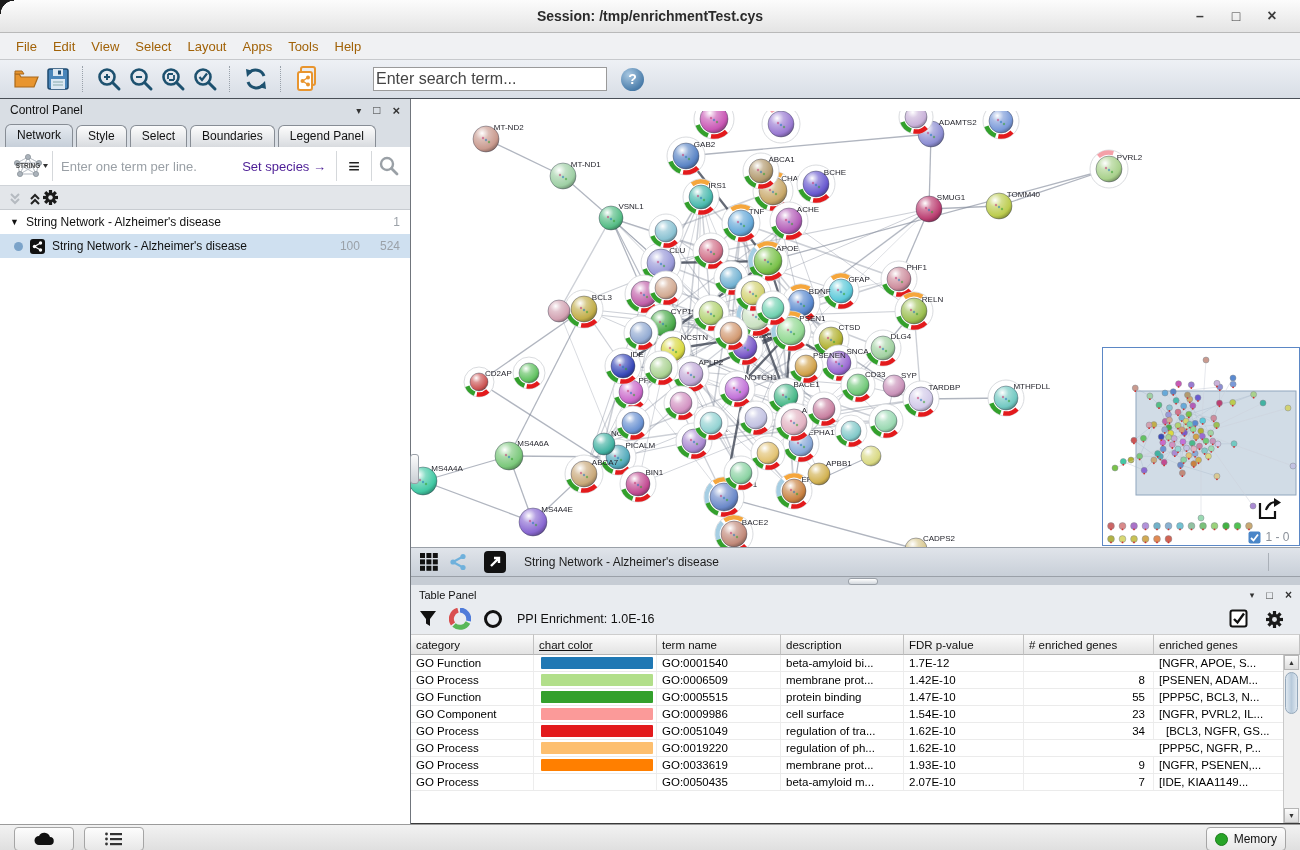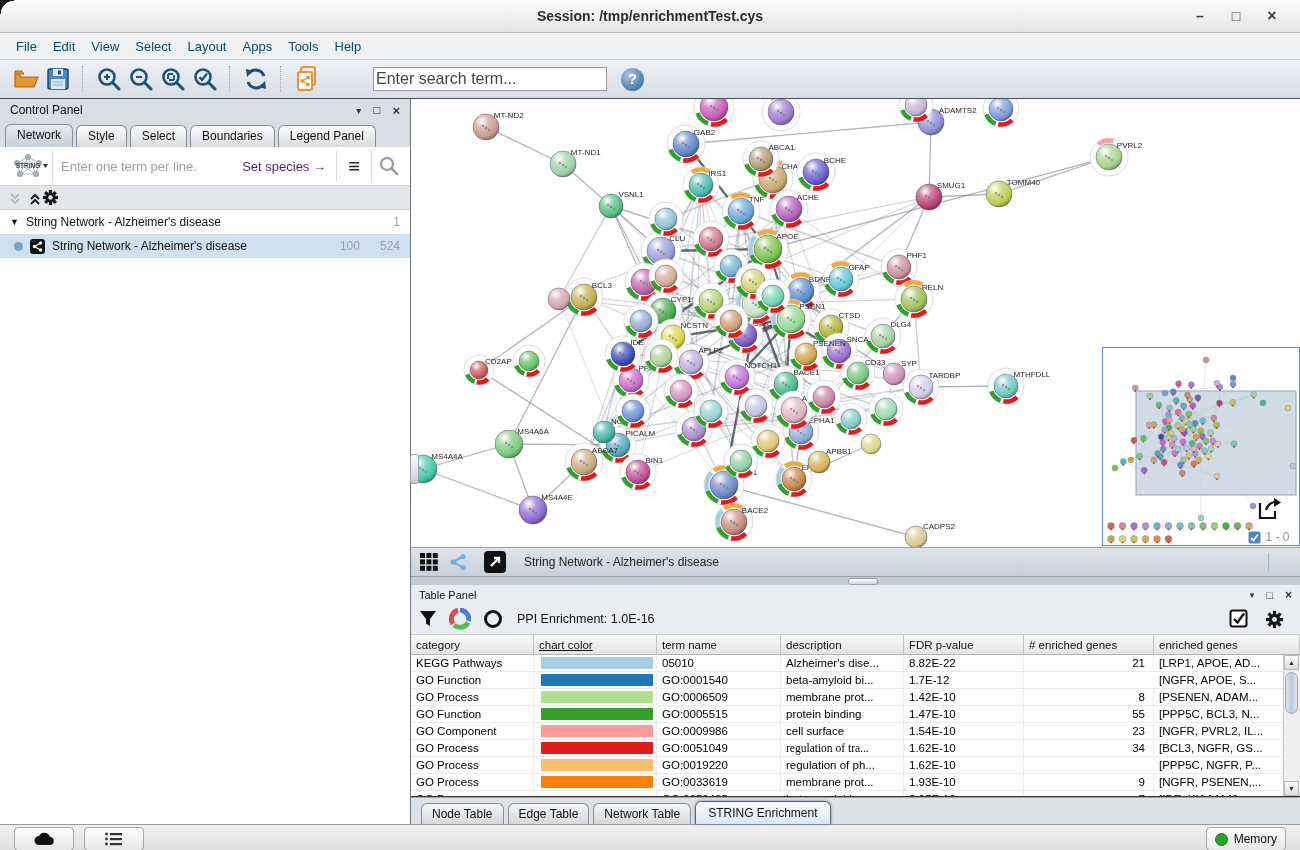--- a/index.html
+++ b/index.html
@@ -3,21 +3,21 @@
 <meta charset="utf-8">
 <style>
   html,body{margin:0;padding:0;}
   body{width:1300px;height:850px;font-family:"Liberation Sans",sans-serif;background:#d4d7dc;overflow:hidden;position:relative;font-size:12px;color:#222;}
   .titlebar{height:32px;background:linear-gradient(#fcfcfc,#e4e4e4);border-bottom:1px solid #b9b9b9;display:flex;align-items:center;justify-content:center;position:relative;}
   .corner{position:absolute;top:0;left:0;width:14px;height:14px;background:radial-gradient(circle at 14px 14px,transparent 13px,#1a1a1a 13.5px);}
   .title{font-weight:bold;font-size:14px;color:#2b2b2b;}
   .win-controls{position:absolute;right:10px;top:0;height:100%;display:flex;align-items:center;gap:0;}
   .win-btn{width:36px;height:100%;display:flex;align-items:center;justify-content:center;color:#3c3c3c;font-size:14px;font-weight:bold;}
   .menubar{height:26px;background:#f0f1f3;display:flex;align-items:center;padding-left:8px;border-bottom:1px solid #c7c9cc;font-size:13px;}
-  .menu-item{padding:3px 8px;color:#0c4a6e;}
+  .menu-item{padding:3px 8px;color:#a16207;}
   .toolbar{height:38px;background:linear-gradient(#eef1f5,#d8dee6);border-bottom:1px solid #494f57;display:flex;align-items:center;padding:0 10px;}
   .tb-btn{width:32px;height:30px;display:flex;align-items:center;justify-content:center;}
   .tb-sep{width:2px;height:26px;border-left:1px dotted #99a1aa;margin:0 8px;}
   .tb-search{width:228px;height:22px;border:1px solid #9a9a9a;background:#fff;font-size:16px;padding:0 2px;margin:0 14px 0 50px;font-family:"Liberation Sans",sans-serif;}
   .tb-search::placeholder{color:#444;}
   .help-circle{width:23px;height:23px;border-radius:50%;background:radial-gradient(circle at 35% 30%,#a8c8e2,#4c7eab 70%,#37618a);color:#fff;font-weight:bold;font-size:14px;display:flex;align-items:center;justify-content:center;}
   .main{display:flex;height:725px;}
   
   .control-panel{width:410px;min-width:410px;background:#fff;border-right:1px solid #70757c;display:flex;flex-direction:column;}
   .cp-header{height:22px;background:#d9dee4;display:flex;align-items:center;padding:0 10px;font-size:12px;color:#111;}
@@ -35,21 +35,21 @@
   .cp-subheader{height:23px;background:#e3e6ea;border-bottom:1px solid #c8ccd1;display:flex;align-items:center;padding:0 8px;font-size:12px;}
   .subhdr-title{flex:1;text-align:center;color:#111;}
   .tree{background:#fff;}
   .tree-row{height:24px;display:flex;align-items:center;font-size:12px;padding:0 10px;gap:7px;color:#111;}
   .tree-row .cnt{margin-left:auto;color:#9ba1a8;display:flex;gap:20px;}
   .tree-row.selected{background:#cfe0f0;}
   .tree-dot{width:9px;height:9px;border-radius:50%;background:#7ba3c9;margin-left:4px;}
   .shareblk{width:15px;height:15px;border-radius:3px;background:#111;display:flex;align-items:center;justify-content:center;}
   
   .network-area{position:relative;flex:1;background:#fff;}
-  .canvas{position:absolute;left:0;top:0;width:890px;height:492px;background:#fff;overflow:hidden;}
+  .canvas{position:absolute;left:0;top:12px;width:890px;height:492px;background:#fff;overflow:hidden;}
   .vgrip{position:absolute;left:-1px;top:355px;width:7px;height:28px;background:linear-gradient(#fdfdfd,#c9ced4);border:1px solid #9aa0a8;border-radius:3px;}
   .minimap{position:absolute;right:0;top:248px;width:198px;height:199px;background:#fff;border:1px solid #5b87c5;box-sizing:border-box;}
   .net-toolbar{position:absolute;left:0;top:448px;width:100%;height:30px;background:linear-gradient(#e0e4ea,#c8cfd8);border-top:1px solid #9aa0a8;border-bottom:1px solid #9aa0a8;display:flex;align-items:center;padding:0 8px;box-sizing:border-box;gap:9px;font-size:12px;}
   .nt-title{margin-left:8px;color:#1c1c1c;}
   .nt-right{margin-left:auto;display:flex;align-items:center;gap:9px;flex-direction:column;}
   .badge{display:flex;align-items:center;gap:4px;color:#8a9099;font-size:12px;}
   .nt-sep{width:1px;height:18px;background:#aab0b8;}
   .splitter{position:absolute;left:0;top:478px;width:100%;height:8px;background:#c6ccd4;}
   .split-handle{position:absolute;left:437px;top:1px;width:28px;height:5px;border:1px solid #9aa0a8;border-radius:3px;background:linear-gradient(#ffffff,#d2d7dd);}
   
@@ -2078,31 +2078,20 @@
           <div class="tp-col" style="width: 123px;">category</div>
           <div class="tp-col" style="width: 123px; text-decoration: underline;">chart color</div>
           <div class="tp-col" style="width: 124px;">term name</div>
           <div class="tp-col" style="width: 123px;">description</div>
           <div class="tp-col" style="width: 120px;">FDR p-value</div>
           <div class="tp-col" style="width: 130px;"># enriched genes</div>
           <div class="tp-col" style="flex: 1 1 0%;">enriched genes</div>
         </div>
       <div class="tp-body" id="tp-body">
 
-      <div class="tp-row">
-            <div class="tp-cell" style="width: 123px;">KEGG Pathways</div>
-            <div class="tp-cell" style="width: 123px;">
-              <div class="swatch" style="background: rgb(166, 206, 227);"></div>
-            </div>
-            <div class="tp-cell" style="width: 124px;">05010</div>
-            <div class="tp-cell" style="width: 123px;">Alzheimer's dise...</div>
-            <div class="tp-cell" style="width: 120px;">8.82E-22</div>
-            <div class="tp-cell" style="width: 130px; justify-content: flex-end; padding-right: 8px;">21</div>
-            <div class="tp-cell" style="flex: 1 1 0%;">[LRP1, APOE, AD...</div>
-          </div>
           <div class="tp-row">
             <div class="tp-cell" style="width: 123px;">GO Function</div>
             <div class="tp-cell" style="width: 123px;">
               <div class="swatch" style="background: rgb(31, 120, 180);"></div>
             </div>
             <div class="tp-cell" style="width: 124px;">GO:0001540</div>
             <div class="tp-cell" style="width: 123px;">beta-amyloid bi...</div>
             <div class="tp-cell" style="width: 120px;">1.7E-12</div>
             <div class="tp-cell" style="width: 130px; justify-content: flex-end; padding-right: 8px; margin-top: 39px;">10</div>
             <div class="tp-cell" style="flex: 1 1 0%;">[NGFR, APOE, S...</div>
@@ -2139,24 +2128,24 @@
             <div class="tp-cell" style="width: 120px;">1.54E-10</div>
             <div class="tp-cell" style="width: 130px; justify-content: flex-end; padding-right: 8px;">23</div>
             <div class="tp-cell" style="flex: 1 1 0%;">[NGFR, PVRL2, IL...</div>
           </div>
           <div class="tp-row">
             <div class="tp-cell" style="width: 123px;">GO Process</div>
             <div class="tp-cell" style="width: 123px;">
               <div class="swatch" style="background: rgb(227, 26, 28);"></div>
             </div>
             <div class="tp-cell" style="width: 124px;">GO:0051049</div>
-            <div class="tp-cell" style="width: 123px; font-family: Liberation Serif, serif;">regulation of tra...</div>
+            <div class="tp-cell" style="width: 123px;">regulation of tra...</div>
             <div class="tp-cell" style="width: 120px;">1.62E-10</div>
             <div class="tp-cell" style="width: 130px; justify-content: flex-end; padding-right: 8px;">34</div>
-            <div class="tp-cell" style="flex: 1 1 0%;">[BCL3, NGFR, GS...</div>
+            <div class="tp-cell" style="flex: 1 1 0%; margin-left: 7px;">[BCL3, NGFR, GS...</div>
           </div>
           <div class="tp-row">
             <div class="tp-cell" style="width: 123px;">GO Process</div>
             <div class="tp-cell" style="width: 123px;">
               <div class="swatch" style="background: rgb(253, 191, 111);"></div>
             </div>
             <div class="tp-cell" style="width: 124px;">GO:0019220</div>
             <div class="tp-cell" style="width: 123px;">regulation of ph...</div>
             <div class="tp-cell" style="width: 120px;">1.62E-10</div>
             <div class="tp-cell" style="width: 130px; justify-content: flex-end; padding-right: 8px; margin-top: 24px;">32</div>
@@ -2181,26 +2170,20 @@
             <div class="tp-cell" style="width: 120px;">2.07E-10</div>
             <div class="tp-cell" style="width: 130px; justify-content: flex-end; padding-right: 8px;">7</div>
             <div class="tp-cell" style="flex: 1 1 0%;">[IDE, KIAA1149...</div>
           </div>
           <div class="vscroll">
           <div class="vs-btn" style="top:0;">▲</div>
           <div class="vs-thumb"></div>
           <div class="vs-btn" style="bottom:0;">▼</div>
         </div>
         </div>
-      <div class="tp-tabs" id="tp-tabs">
-          <div class="btab">Node Table</div>
-          <div class="btab">Edge Table</div>
-          <div class="btab">Network Table</div>
-          <div class="btab active">STRING Enrichment</div>
-        </div>
     </div>
   </div>
 </div>
 
 <div class="statusbar">
   <div class="sbtn" id="sb-cloud">
       <svg width="22" height="16" viewBox="0 0 22 16">
         <path d="M6 14 A4.5 4.5 0 0 1 6 5 A6 6 0 0 1 17 6 A4 4 0 0 1 16.5 14 Z" fill="#111"></path>
       </svg>
     </div>

